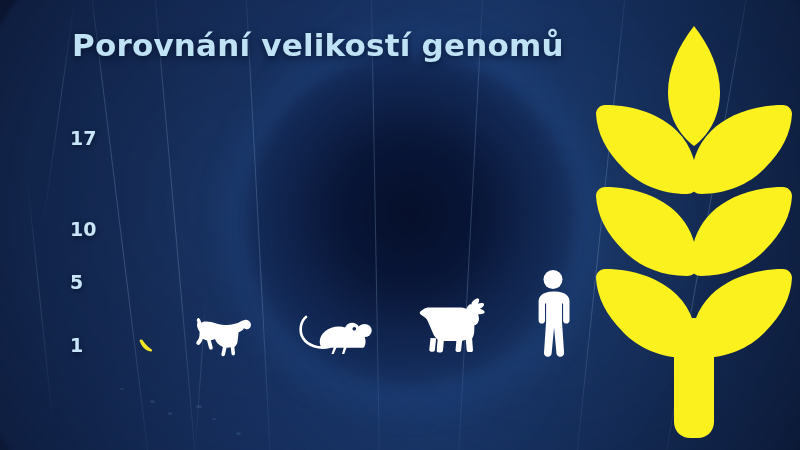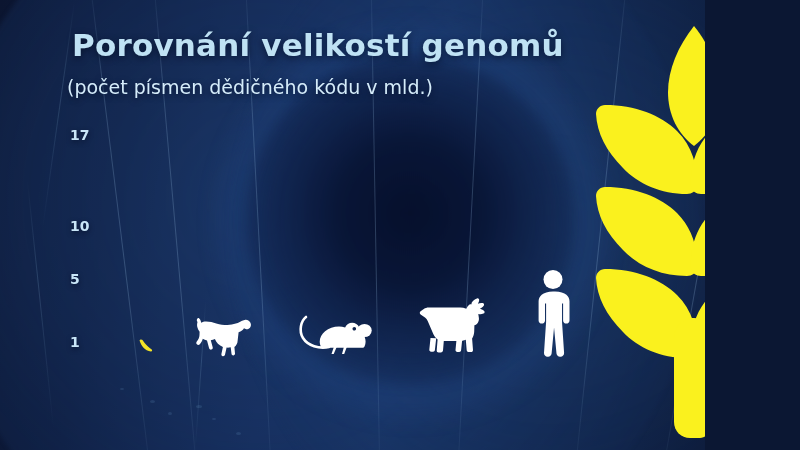--- a/index.html
+++ b/index.html
@@ -1,21 +1,21 @@
 <!DOCTYPE html>
 <html><head>
 <meta charset="utf-8">
 <style>
   html,body{margin:0;padding:0;}
   body{
     width:800px;height:450px;overflow:hidden;
     font-family:"DejaVu Sans","Liberation Sans",sans-serif;
     background:#0b1733;
   }
-  #stage{position:relative;width:705px;height:450px;overflow:hidden;}
+  #stage{position:relative;width:800px;height:450px;overflow:hidden;}
 
   
   .bg-base{
     position:absolute;inset:0;
     background:linear-gradient(100deg,#0b1530 0%,#0d1b3c 18%,#142a57 42%,#16305f 58%,#102449 78%,#0b1733 100%);
   }
   .bg-globe{
     position:absolute;
     left:-60px;top:-150px;width:760px;height:760px;
     border-radius:50%;
@@ -85,21 +85,21 @@
   }
   .subtitle{
     position:absolute;left:67px;top:76px;
     font-size:19px;font-weight:400;
     color:#d5ecfa;
     text-shadow:0 2px 6px rgba(2,10,30,.6);
     white-space:nowrap;
   }
   .axis-label{
     position:absolute;left:70px;
-    font-size:14px;font-weight:700;
+    font-size:19px;font-weight:700;
     color:#c9e6f8;
     text-shadow:0 2px 5px rgba(2,10,30,.6);
   }
 
   
   .fig{position:absolute;}
   .fig svg{display:block;}
   .white-fill{fill:#ffffff;}
   .banana-fill{fill:#f2e327;}
   .wheat-fill{fill:#faf11e;}
@@ -128,21 +128,20 @@
   <div class="coast" style="left:200px;top:300px;height:150px;transform:rotate(4deg);"></div>
 
   <div class="speck" style="left:150px;top:400px;width:5px;height:3px;"></div>
   <div class="speck" style="left:168px;top:412px;width:4px;height:3px;"></div>
   <div class="speck" style="left:196px;top:405px;width:6px;height:3px;"></div>
   <div class="speck" style="left:212px;top:418px;width:4px;height:2px;"></div>
   <div class="speck" style="left:236px;top:432px;width:5px;height:3px;"></div>
   <div class="speck" style="left:120px;top:388px;width:4px;height:2px;"></div>
 
   <div class="title">Porovnání velikostí genomů</div>
-  <div class="subtitle">(počet písmen dědičného kódu v mld.)</div>
 
   <div class="axis-label" style="top:127px;">17</div>
   <div class="axis-label" style="top:218px;">10</div>
   <div class="axis-label" style="top:271px;">5</div>
   <div class="axis-label" style="top:334px;">1</div>
 
   <div class="fig" style="left:136px;top:334px;">
     <svg width="24" height="24" viewBox="0 0 24 24" aria-hidden="true">
       <path class="banana-fill" d="M5.2 5.6c-.9-.5-1.9.4-1.5 1.4.9 2.4 2 4.6 3.6 6.4 2.0 2.3 4.6 3.6 7.6 4.1 1.1.2 1.7-1.2.8-1.9-2.3-1.6-4.2-3.1-5.7-5.0C8.4 8.6 7.2 6.9 6.4 5.9c-.3-.4-.8-.1-1.2-.3z"></path>
     </svg>

